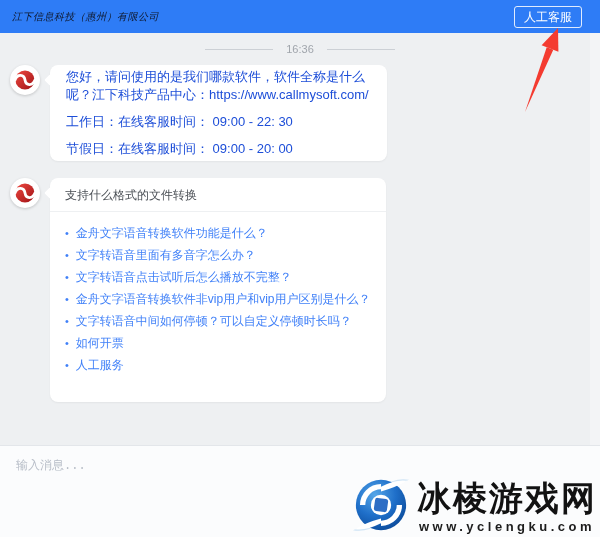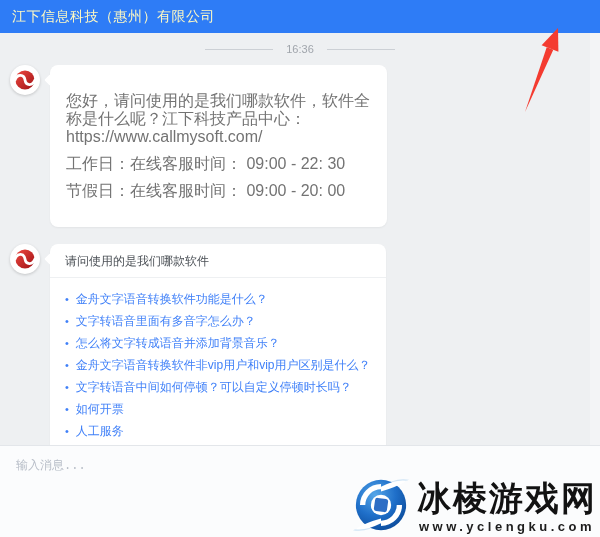--- a/index.html
+++ b/index.html
@@ -9,21 +9,21 @@
     font-family:"Liberation Sans","DejaVu Sans",sans-serif;
     -webkit-font-smoothing:antialiased;
   }
   
   .header{
     position:absolute;top:0;left:0;right:0;height:33px;
     background:var(--header-bg,#2e7cf6);
     display:flex;align-items:center;justify-content:space-between;
     padding:0 18px 0 12px;box-sizing:border-box;z-index:5;
   }
-  .header-title{color:#fef9c3;font-size:14px;letter-spacing:.5px;}
+  .header-title{color:#0f172a;font-size:10px;letter-spacing:.5px;font-style:italic;}
   .agent-btn{
     background:transparent;color:#fff;font-size:12px;
     border:1px solid rgba(255,255,255,.85);border-radius:3px;
     padding:2px 9px;line-height:16px;cursor:pointer;
     font-family:inherit;
   }
   
   .chat{
     position:absolute;top:33px;left:0;right:0;bottom:92px;
     padding:8px 10px 0 10px;box-sizing:border-box;overflow:hidden;
@@ -48,22 +48,22 @@
   }
   .bubble{
     position:relative;margin-left:10px;background:#fff;
     border-radius:8px;box-shadow:0 1px 2px rgba(0,0,0,.05);
   }
   .bubble::before{
     content:"";position:absolute;left:-4px;top:11px;width:8px;height:8px;
     background:#fff;transform:rotate(45deg);border-radius:1px;
   }
   .bubble-greeting{
-    width:337px;box-sizing:border-box;padding:27px 16px;
-    font-size:16px;line-height:18px;color:#737373;
+    width:337px;box-sizing:border-box;padding:3px 16px;
+    font-size:13px;line-height:18px;color:#1d4ed8;
   }
   .bubble-greeting p{margin:0 0 9px;}
   .bubble-greeting p:last-child{margin-bottom:0;}
   .bubble-faq{font-size:12px;}
   .faq-title{padding:8px 15px 7px;color:#4b5056;line-height:18px;}
   .faq-divider{height:1px;background:#eef0f2;}
   .faq-list{padding:13px 15px 11px;}
   .faq-item{
     color:var(--link,#4080f8);line-height:17px;margin-bottom:5px;
     white-space:nowrap;cursor:pointer;
@@ -115,20 +115,21 @@
       <radialGradient id="blueGrad" cx="38%" cy="30%" r="75%">
         <stop offset="0" stop-color="#55a6e8"></stop>
         <stop offset="0.55" stop-color="#1f6fc9"></stop>
         <stop offset="1" stop-color="#0c4c9c"></stop>
       </radialGradient>
     </defs>
   </svg>
 
   <div class="header">
     <div class="header-title">江下信息科技（惠州）有限公司</div>
+    <button class="agent-btn">人工客服</button>
   </div>
 
   <div class="scroll-track"></div>
 
   <div class="chat">
 
     <div class="time-row">
       <span>16:36</span>
     </div>
 
@@ -147,26 +148,26 @@
     </div>
 
     <div class="msg">
       <div class="avatar">
         <svg width="26" height="26" viewBox="0 0 30 30">
           <circle cx="15" cy="15" r="11" fill="url(#redGrad)"></circle>
           <path d="M3.5 15 C6.5 7.5, 14 8.5, 15 15 C16 21.5, 23.5 22.5, 26.5 15" stroke="#fff" stroke-width="3.2" fill="none" stroke-linecap="round"></path>
         </svg>
       </div>
       <div class="bubble bubble-faq">
-        <div class="faq-title">请问使用的是我们哪款软件</div>
+        <div class="faq-title">支持什么格式的文件转换</div>
         <div class="faq-divider"></div>
         <div class="faq-list">
             <div class="faq-item">金舟文字语音转换软件功能是什么？</div>
             <div class="faq-item">文字转语音里面有多音字怎么办？</div>
-            <div class="faq-item">怎么将文字转成语音并添加背景音乐？</div>
+            <div class="faq-item">文字转语音点击试听后怎么播放不完整？</div>
             <div class="faq-item">金舟文字语音转换软件非vip用户和vip用户区别是什么？</div>
             <div class="faq-item">文字转语音中间如何停顿？可以自定义停顿时长吗？</div>
             <div class="faq-item">如何开票</div>
             <div class="faq-item">人工服务</div>
           </div>
       </div>
     </div>
 
   </div>
 

